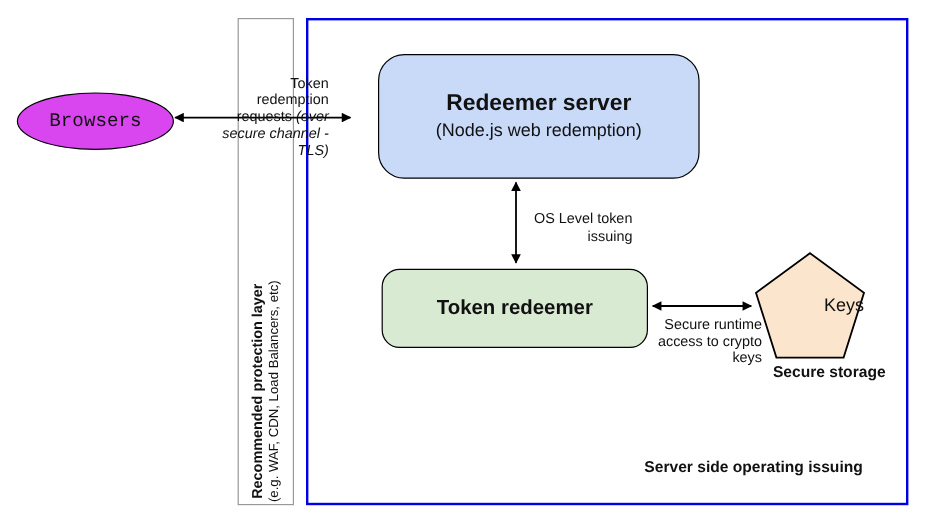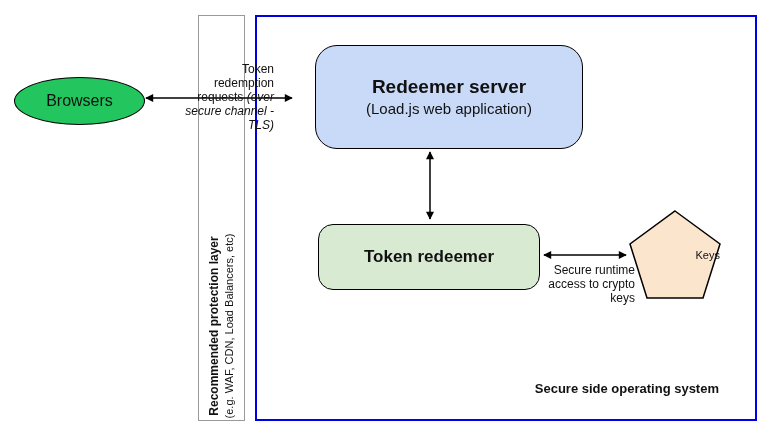--- a/index.html
+++ b/index.html
@@ -41,47 +41,47 @@
   .token-redeemer .t{font-size:17px;font-weight:bold;line-height:1.2;}
   .token-redeemer .s{font-size:14px;line-height:1.3;}
   
   .overlay{position:absolute;left:0;top:0;pointer-events:none;}
   
   .lbl{position:absolute;text-align:right;font-size:12px;line-height:14px;}
   .lbl .it{font-style:italic;}
   .lbl-edge1{left:180px;top:62px;width:94px;}
   .lbl-edge2{left:432px;top:175px;width:95px;line-height:15px;}
   .lbl-edge3{left:543px;top:263px;width:92px;line-height:14px;}
-  .lbl-keys{left:630px;top:248px;width:90px;font-size:11px;}
+  .lbl-keys{left:630px;top:248px;width:90px;font-size:15px;}
   .lbl-secure-storage{left:612px;top:303px;width:126px;font-weight:bold;font-size:13px;}
   .lbl-osbox{left:249px;top:381px;width:470px;}
   .lbl-osbox .t{font-weight:bold;font-size:13px;line-height:16px;}
   .lbl-osbox .s{font-size:12.5px;line-height:16px;}
 </style>
 </head>
 <body>
 
 <div class="canvas">
 
   <div class="strip">
     <div class="strip-text">
       <div class="strip-title">Recommended protection layer</div>
       <div class="strip-sub">(e.g. WAF, CDN, Load Balancers, etc)</div>
     </div>
   </div>
 
   <div class="osbox" style="border-color: rgb(0, 0, 230);"></div>
 
-  <div class="ellipse" style="background-color: #22c55e;">
+  <div class="ellipse" style="background-color: #d946ef; font-family: Liberation Mono, monospace;">
     <span>Browsers</span>
   </div>
 
   <div class="node redeemer-server" style="background-color: rgb(201, 218, 248);">
     <div class="t">Redeemer server</div>
-    <div class="s">(Load.js web application)</div>
+    <div class="s">(Node.js web redemption)</div>
   </div>
 
   <div class="node token-redeemer" style="background-color: rgb(217, 234, 211);">
     <div class="t">Token redeemer</div>
   </div>
 
   <svg class="overlay" width="772" height="435" viewBox="0 0 772 435">
     <defs>
       <marker id="arr" viewBox="0 0 10 10" refX="9" refY="5" markerWidth="9" markerHeight="8" markerUnits="userSpaceOnUse" orient="auto-start-reverse">
         <path d="M0,0 L10,5 L0,10 z" fill="#000"></path>
@@ -91,22 +91,24 @@
     <line x1="146" y1="98" x2="292" y2="98" stroke="#000" stroke-width="1.5" marker-start="url(#arr)" marker-end="url(#arr)"></line>
     <line x1="430" y1="152" x2="430" y2="219" stroke="#000" stroke-width="1.5" marker-start="url(#arr)" marker-end="url(#arr)"></line>
     <line x1="544" y1="255" x2="626" y2="255" stroke="#000" stroke-width="1.5" marker-start="url(#arr)" marker-end="url(#arr)"></line>
   </svg>
 
   <div class="lbl lbl-edge1">
     <span>Token redemption requests</span>
     <span class="it">(over secure channel - TLS)</span>
   </div>
 
+  <div class="lbl lbl-edge2">OS Level token issuing</div>
 
   <div class="lbl lbl-edge3">Secure runtime access to crypto keys</div>
 
   <div class="lbl lbl-keys">Keys</div>
+  <div class="lbl lbl-secure-storage">Secure storage</div>
 
   <div class="lbl lbl-osbox">
-    <div class="t">Secure side operating system</div>
+    <div class="t">Server side operating issuing</div>
   </div>
 
 </div>
 
 </body></html>

